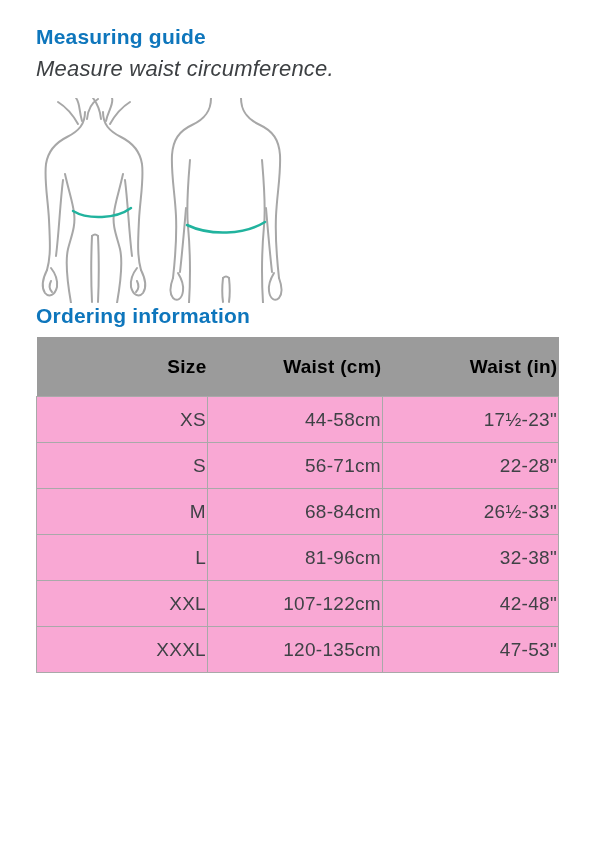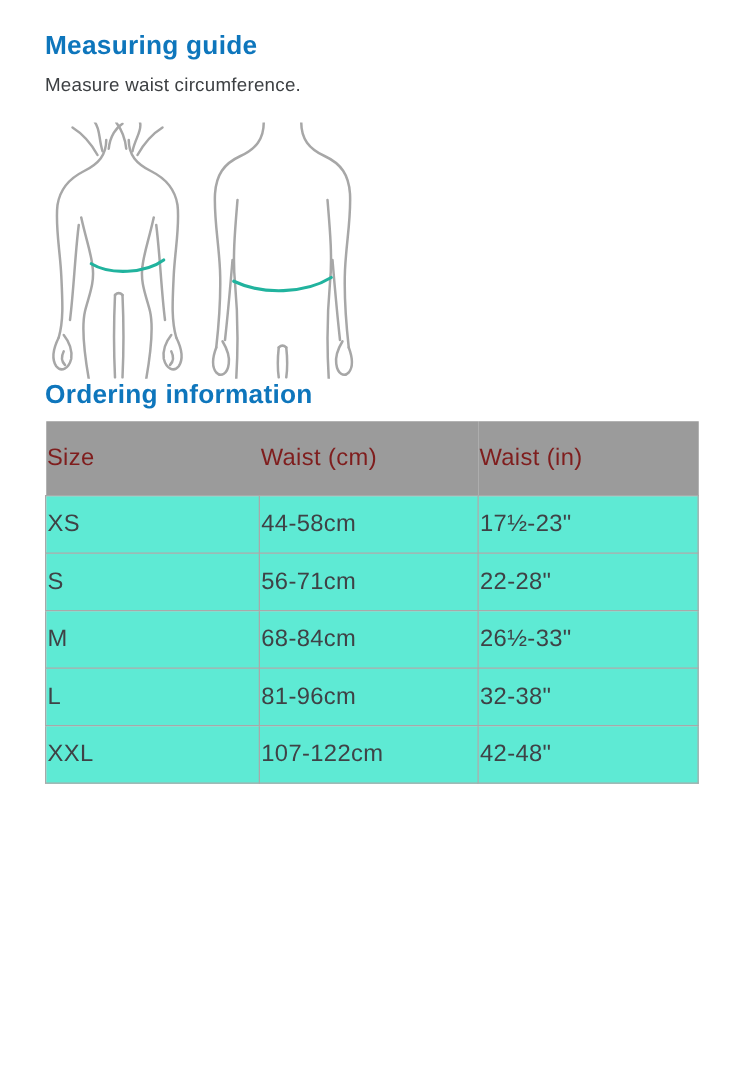--- a/index.html
+++ b/index.html
@@ -7,42 +7,42 @@
     width:605px;height:868px;overflow:hidden;
     font-family:"Liberation Sans",sans-serif;
     -webkit-font-smoothing:antialiased;
   }
   .page{padding:24px 0 0 36px;}
   .sec-title{
     margin:0;font-size:21px;line-height:26px;font-weight:700;
     color:#0e76bc;letter-spacing:.2px;
   }
   .subtitle{
-    margin:6px 0 0;font-size:15px;line-height:26px;
-    color:#3d4043;letter-spacing:.2px;font-weight:400;
+    margin:6px 0 0;font-size:22px;line-height:26px;
+    color:#3d4043;letter-spacing:.2px;font-weight:400;font-style:italic;
   }
   .figures{
     margin:16px 0 0 2px;height:205px;display:flex;gap:12px;align-items:flex-start;
   }
   .figures svg{display:block;}
   .body-line{fill:none;stroke:#a7a7a7;stroke-width:2;stroke-linecap:round;stroke-linejoin:round;}
   .waist-line{fill:none;stroke:#21b39e;stroke-width:2.5;stroke-linecap:round;}
   .ordering{}
   table.size-chart{
     margin-top:8px;border-collapse:collapse;table-layout:fixed;width:522px;
   }
   table.size-chart th{
-    height:57px;background:#9b9b9b;color:#7f1d1d;
-    font-size:19px;font-weight:400;letter-spacing:.3px;border:none;
-    text-align:left;vertical-align:middle;
+    height:57px;background:#9b9b9b;color:#000000;
+    font-size:19px;font-weight:700;letter-spacing:.3px;border:none;
+    text-align:right;vertical-align:middle;
   }
   table.size-chart td{
     height:43px;border:1px solid #a9a9a9;
     font-size:19px;color:#3f4246;letter-spacing:.3px;
-    text-align:left;vertical-align:middle;background:#5eead4;
+    text-align:right;vertical-align:middle;background:#f9a8d4;
   }
 </style>
 </head>
 <body>
 
 <div class="page">
 
   <section>
     <h2 class="sec-title">Measuring guide</h2>
     <p class="subtitle">Measure waist circumference.</p>
@@ -128,17 +128,22 @@
           <tr>
             <td>L</td>
             <td>81-96cm</td>
             <td>32-38"</td>
           </tr>
           <tr>
             <td>XXL</td>
             <td>107-122cm</td>
             <td>42-48"</td>
           </tr>
+          <tr>
+            <td>XXXL</td>
+            <td>120-135cm</td>
+            <td>47-53"</td>
+          </tr>
         </tbody>
     </table>
   </section>
 
 </div>
 
 </body></html>

